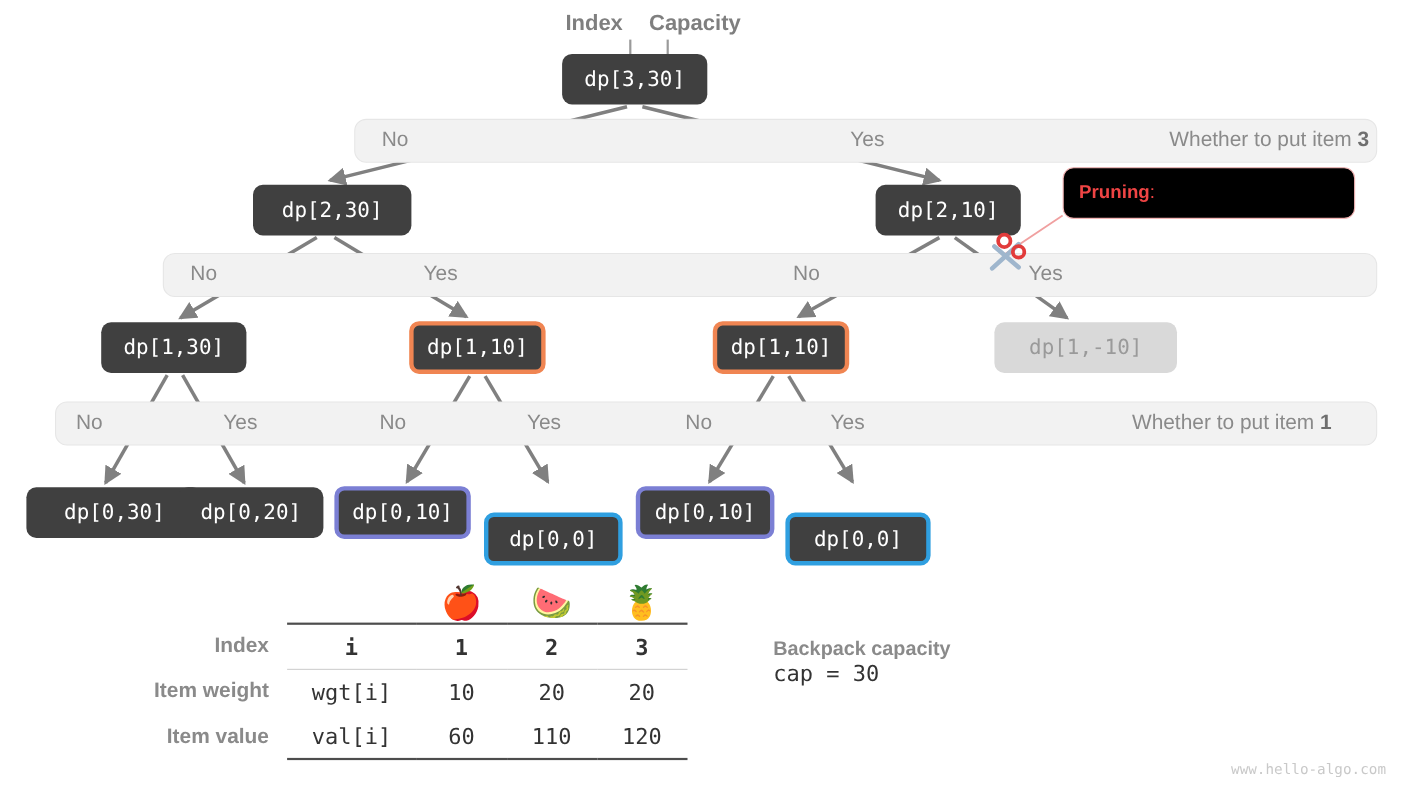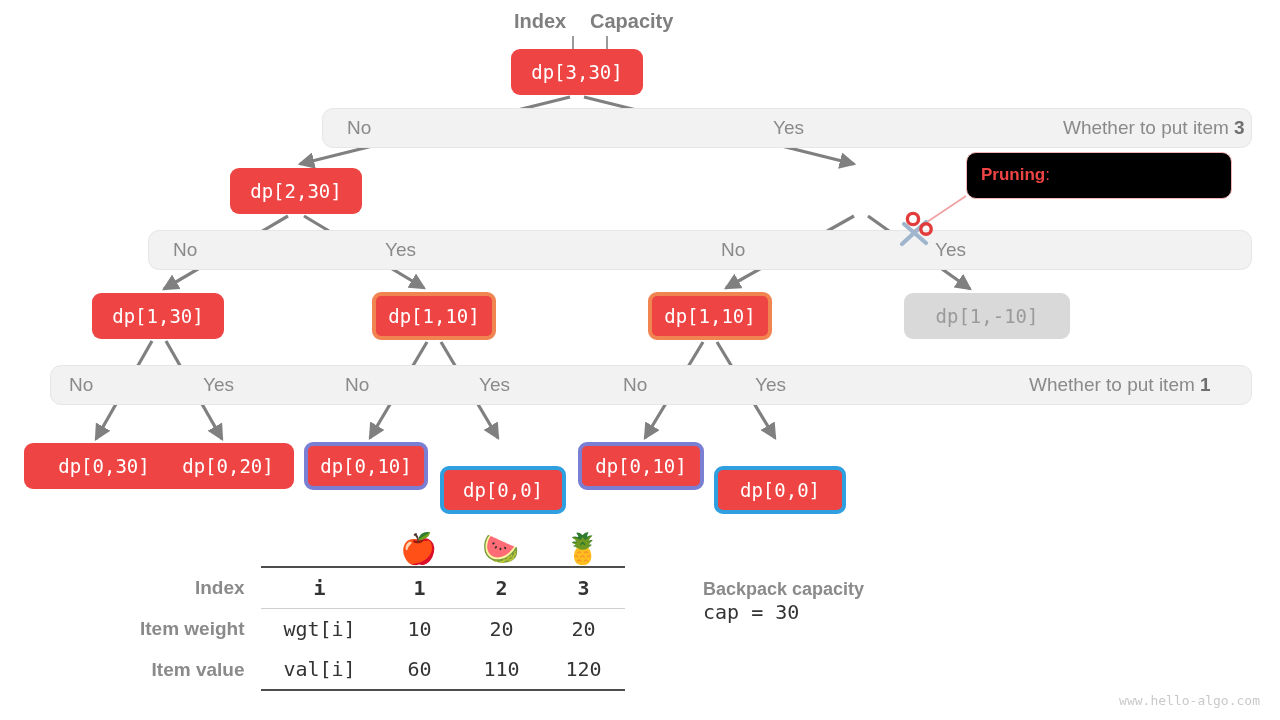--- a/index.html
+++ b/index.html
@@ -28,21 +28,21 @@
     font-size:19px;
     color:#8a8a8a;
     white-space:nowrap;
   }
   .band .btxt b{color:#6f6f6f;font-weight:bold;}
 
   
   .node{
     position:absolute;
     box-sizing:border-box;
-    background:#ef4444;
+    background:#404040;
     border-radius:9px;
     color:#ffffff;
     font-family:"DejaVu Sans Mono","Liberation Mono",monospace;
     font-size:19px;
     display:flex;align-items:center;justify-content:center;
     letter-spacing:0px;
     white-space:nowrap;
   }
   .node.orange{border:4px solid #f08552;}
   .node.purple{border:4px solid #7b7fd4;}
@@ -170,21 +170,22 @@
     <span class="btxt" style="left:152px;">Yes</span>
     <span class="btxt" style="left:294px;">No</span>
     <span class="btxt" style="left:428px;">Yes</span>
     <span class="btxt" style="left:572px;">No</span>
     <span class="btxt" style="left:704px;">Yes</span>
     <span class="btxt" style="left:978px;"><span>Whether to put item </span><b>1</b></span>
   </div>
 
   <div class="node" style="left:511px;top:49px;width:132px;height:46px;">dp[3,30]</div>
 
-  <div class="node" style="left:230px;top:168px;width:132px;height:46px;">dp[2,30]</div>
+  <div class="node" style="left:230px;top:168px;width:144px;height:46px;">dp[2,30]</div>
+  <div class="node" style="left:796px;top:168px;width:132px;height:46px;">dp[2,10]</div>
 
   <div class="node" style="left:92px;top:293px;width:132px;height:46px;">dp[1,30]</div>
   <div class="node orange" style="left:372px;top:292px;width:124px;height:48px;">dp[1,10]</div>
   <div class="node orange" style="left:648px;top:292px;width:124px;height:48px;">dp[1,10]</div>
   <div class="node gray" style="left:904px;top:293px;width:166px;height:46px;">dp[1,-10]</div>
 
   <div class="node" style="left:24px;top:443px;width:160px;height:46px;">dp[0,30]</div>
   <div class="node" style="left:162px;top:443px;width:132px;height:46px;">dp[0,20]</div>
   <div class="node purple" style="left:304px;top:442px;width:124px;height:48px;">dp[0,10]</div>
   <div class="node blue" style="left:440px;top:442px;width:126px;height:48px;">dp[0,0]</div>

